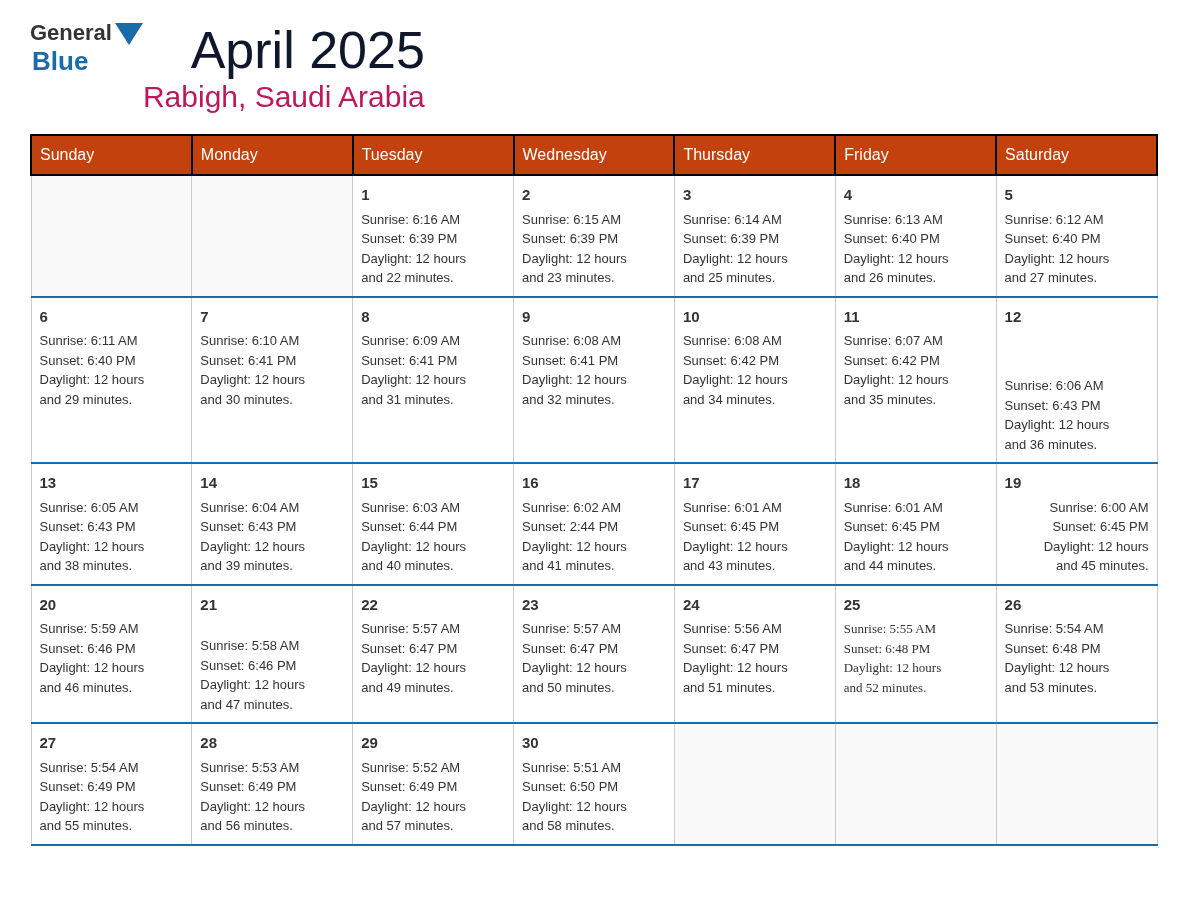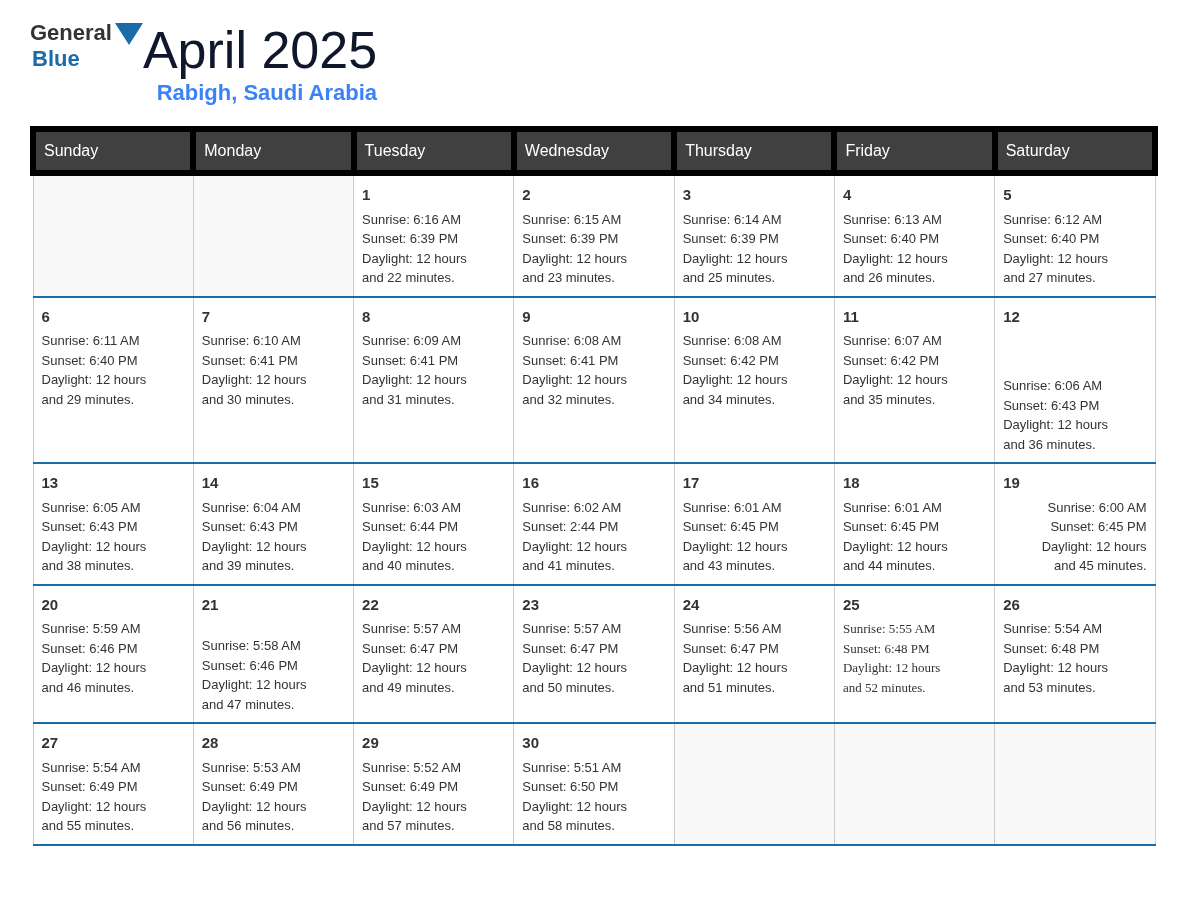--- a/index.html
+++ b/index.html
@@ -32,51 +32,50 @@
     .logo-triangle {
       width: 0;
       height: 0;
       border-left: 14px solid transparent;
       border-right: 14px solid transparent;
       border-top: 22px solid #1a6ca8;
       margin-left: 3px;
       margin-top: 2px;
     }
     .logo-blue {
-      font-size: 22px;
+      font-size: 26px;
       font-weight: bold;
       color: #1a6ca8;
       margin-left: 2px;
     }
     .title-section {
       text-align: right;
     }
     .month-title {
       font-size: 52px;
       font-weight: normal;
       color: #0f172a;
     }
     .location {
-      font-size: 22px;
-      color: #3b82f6;
-      font-weight: bold;
+      font-size: 30px;
+      color: #be185d;
     }
     table {
       width: 100%;
       border-collapse: collapse;
       table-layout: fixed;
     }
     thead tr th {
-      background-color: #404040;
+      background-color: #c2410c;
       color: #fff;
       padding: 10px 8px;
       text-align: left;
       font-size: 16px;
       font-weight: normal;
-      border: 6px solid #000000;
+      border: 2px solid #000000;
     }
     tbody tr td {
       vertical-align: top;
       padding: 8px 8px;
       border: 1px solid #ccc;
       border-bottom: 2px solid #1a6ca8;
       height: 110px;
       font-size: 13px;
       color: #333;
       line-height: 1.5;

